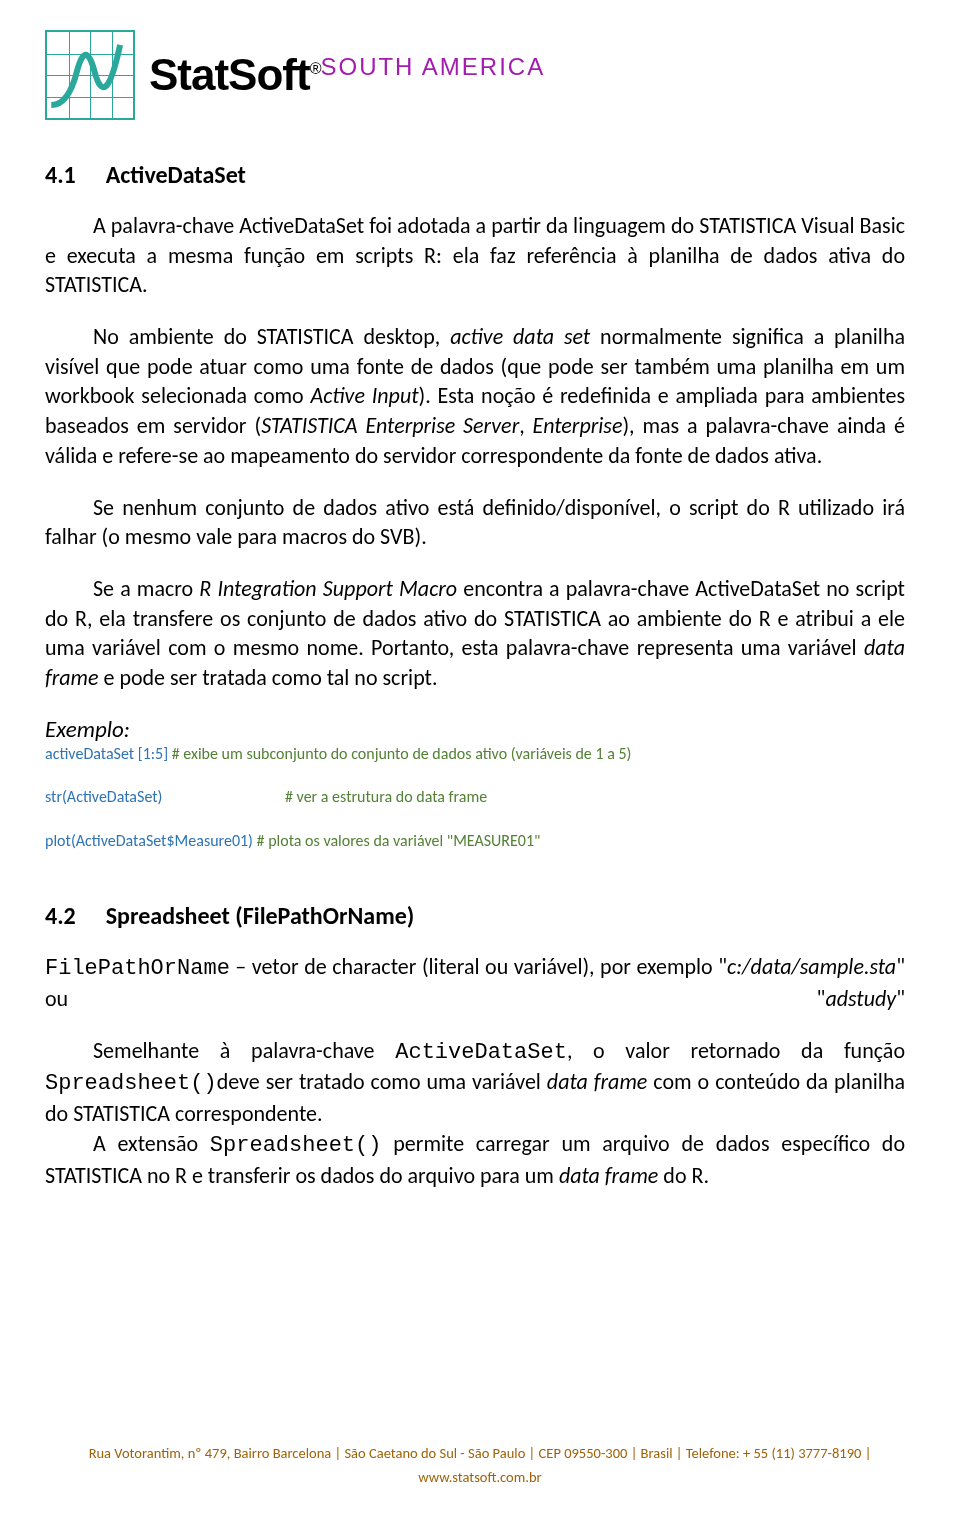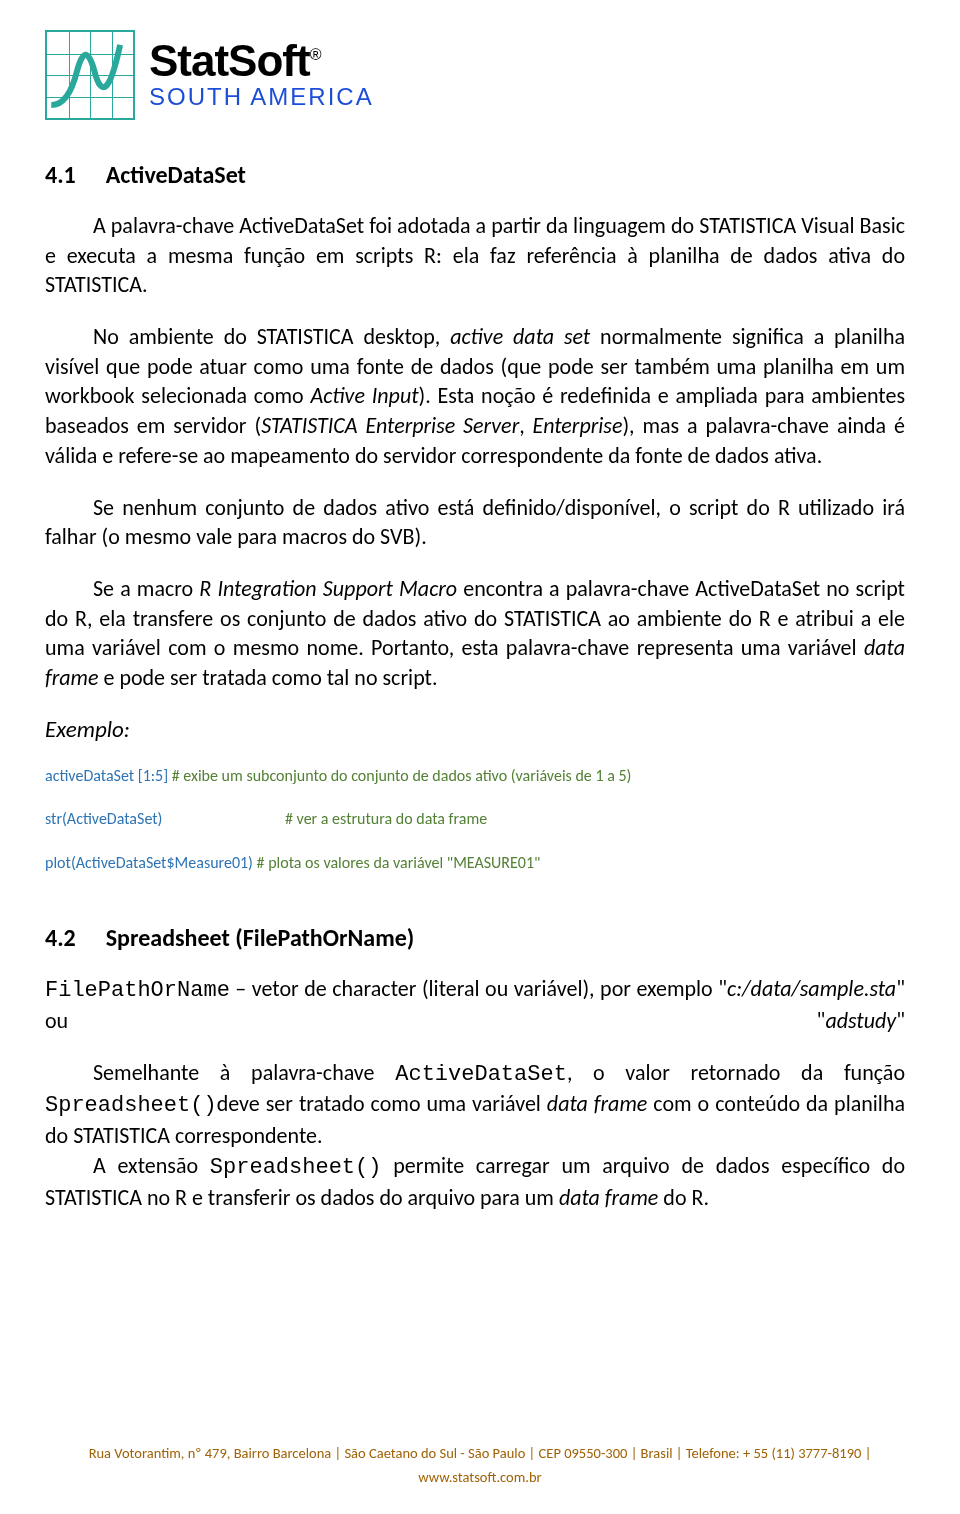--- a/index.html
+++ b/index.html
@@ -37,36 +37,36 @@
     }
     .logo-curve {
       position: absolute;
       top: 0;
       left: 0;
       width: 100%;
       height: 100%;
     }
     .logo-text {
       display: flex;
-      flex-direction: column;
+      flex-direction: row;
     }
     .logo-statsoft {
       font-size: 44px;
       font-weight: 900;
       letter-spacing: -1px;
       line-height: 1;
       font-family: Arial, sans-serif;
     }
     .logo-reg {
       font-size: 16px;
       vertical-align: super;
       font-weight: 400;
     }
     .logo-south {
-      color: #1d4ed8;
+      color: #a21caf;
       font-size: 24px;
       letter-spacing: 2px;
       font-weight: 400;
       font-family: Arial, sans-serif;
     }
     .section-heading {
       font-size: 24px;
       font-weight: 700;
       margin-bottom: 22px;
     }
@@ -82,21 +82,20 @@
     .body-text .indent {
       display: inline-block;
       width: 48px;
     }
     .italic {
       font-style: italic;
     }
     .example-label {
       font-size: 23px;
       font-style: italic;
-      margin-bottom: 22px;
     }
     .code-line {
       font-size: 16px;
       line-height: 1.35;
       margin-bottom: 22px;
       text-align: justify;
     }
     .blue {
       color: #2e74b5;
     }

